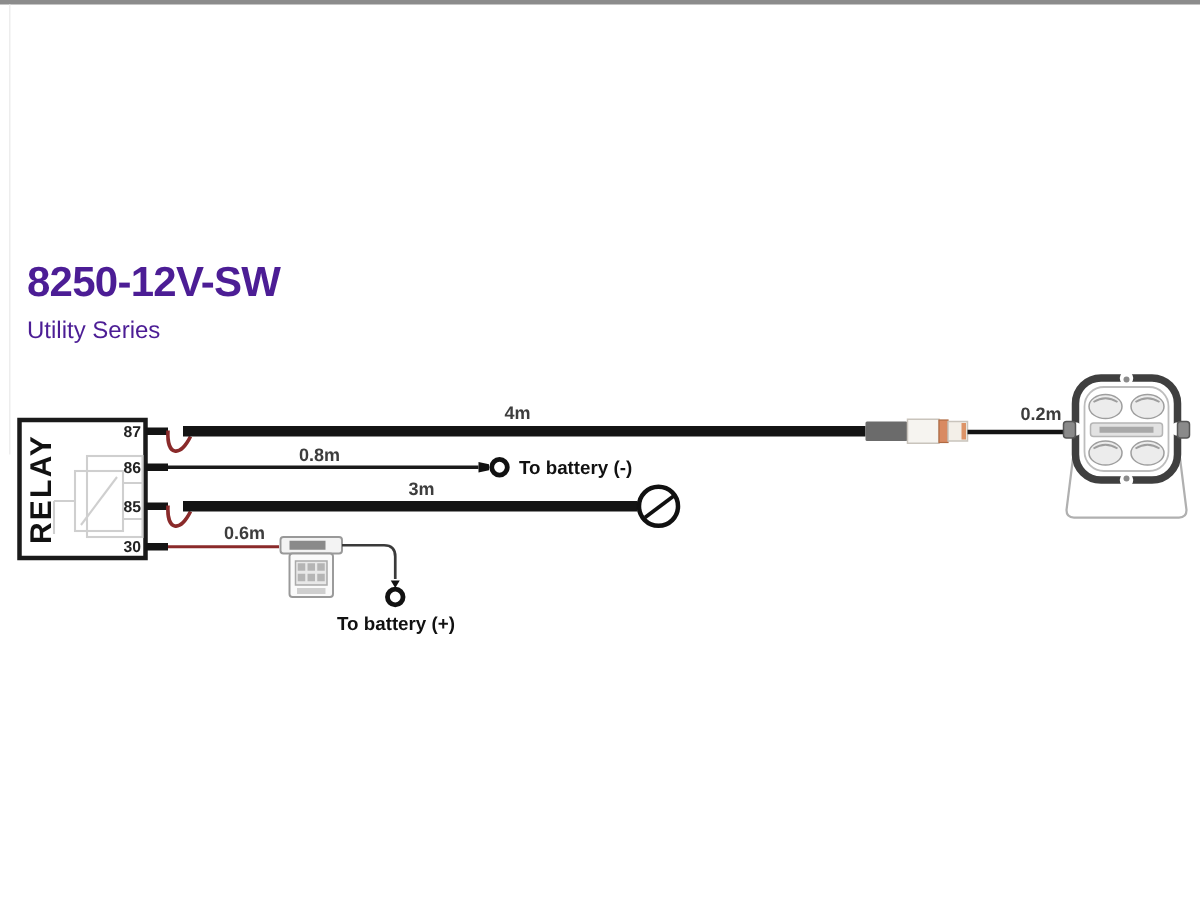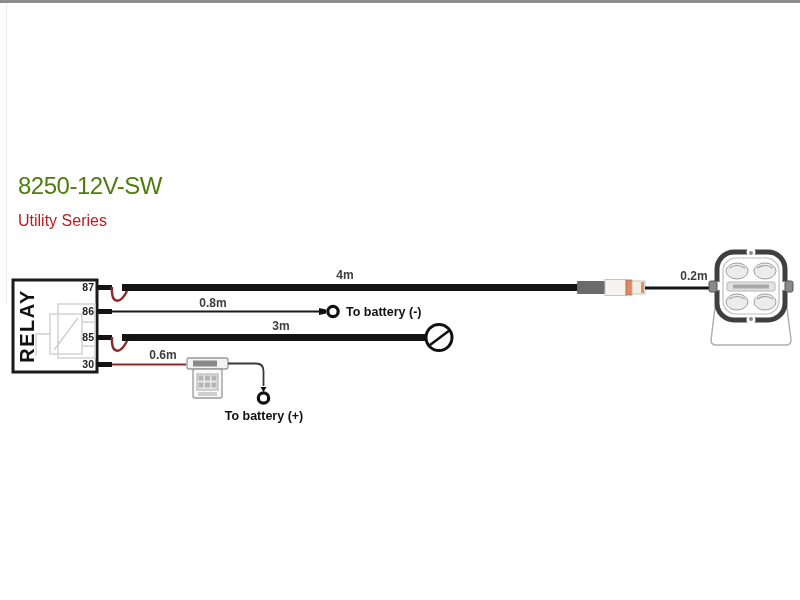--- a/index.html
+++ b/index.html
@@ -3,25 +3,25 @@
 <meta charset="utf-8">
 <style>
   html,body{margin:0;padding:0;background:#fff;}
   #canvas{
     position:relative;width:800px;height:600px;background:#ffffff;overflow:hidden;
     font-family:"Liberation Sans",sans-serif;
   }
   .top-strip{position:absolute;left:0;top:0;width:800px;height:3px;background:#8c8c8c;}
   .left-faint-line{position:absolute;left:6px;top:3px;width:1px;height:300px;background:#ededed;}
   .title{
-    position:absolute;left:18px;top:172px;font-size:24px;font-weight:400;
-    color:#4d7c0f;letter-spacing:-0.5px;
+    position:absolute;left:18px;top:172px;font-size:28px;font-weight:700;
+    color:#4c1d95;letter-spacing:-0.5px;
   }
   .subtitle{
-    position:absolute;left:18px;top:212px;font-size:16px;font-weight:400;color:#b91c1c;
+    position:absolute;left:18px;top:212px;font-size:16px;font-weight:400;color:#4c1d95;
   }
   svg.diagram{position:absolute;left:0;top:0;}
   svg text{font-family:"Liberation Sans",sans-serif;}
   .len-label{font-size:12px;font-weight:700;fill:#3d3d3d;}
   .dest-label{font-size:12.5px;font-weight:700;fill:#111;}
   .pin-label{font-size:10.5px;font-weight:700;fill:#222;}
   .relay-title{font-size:20px;font-weight:700;fill:#111;letter-spacing:1.5px;}
 </style>
 </head>
 <body>

